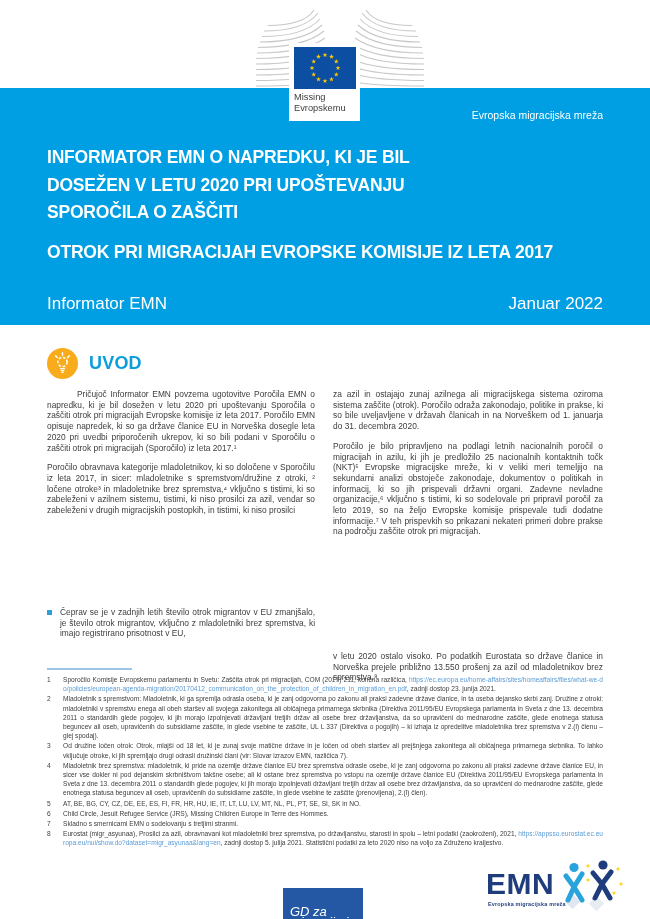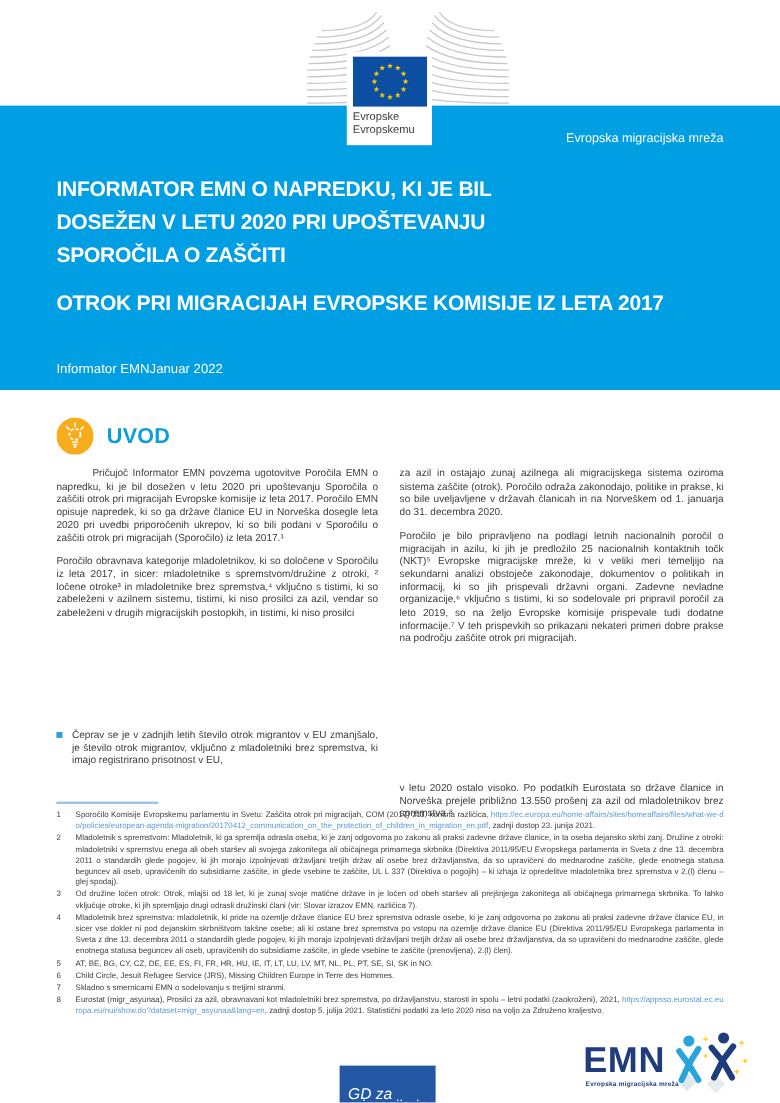--- a/index.html
+++ b/index.html
@@ -24,22 +24,22 @@
   }
   .network-label{
     position:absolute;right:47px;top:21px;
     color:#ffffff;font-size:10.5px;
   }
   .doc-title{position:absolute;left:47px;color:#ffffff;font-weight:bold;margin:0;}
   .doc-title.part1{top:56px;width:450px;font-size:17.5px;line-height:27.5px;letter-spacing:-0.2px;}
   .doc-title.part2{top:148px;width:550px;font-size:17.5px;line-height:33px;letter-spacing:-0.2px;}
   .banner-meta{
     position:absolute;left:47px;right:47px;bottom:11px;
-    display:flex;
-    color:#ffffff;font-size:11px;
+    display:flex;justify-content:space-between;
+    color:#ffffff;font-size:17px;
   }
   
   .sec-head{position:absolute;left:47px;display:flex;align-items:center;gap:11px;z-index:4;}
   .sec-head.uvod{top:348px;}
   .sec-head.highlights{top:563px;}
   .sec-head h2{
     margin:0;font-size:18px;font-weight:bold;color:#0C9DDB;letter-spacing:0.2px;
   }
   .bulb{display:block;width:31px;height:31px;}
   .col{position:absolute;font-size:8.4px;line-height:10.7px;text-align:justify;color:#3d3d3d;}
@@ -132,21 +132,21 @@
       <use href="#star" transform="translate(42.3,27.5) scale(0.87)"></use>
       <use href="#star" transform="translate(37.5,32.3) scale(0.87)"></use>
       <use href="#star" transform="translate(31,34) scale(0.87)"></use>
       <use href="#star" transform="translate(24.5,32.3) scale(0.87)"></use>
       <use href="#star" transform="translate(19.7,27.5) scale(0.87)"></use>
       <use href="#star" transform="translate(18,21) scale(0.87)"></use>
       <use href="#star" transform="translate(19.7,14.5) scale(0.87)"></use>
       <use href="#star" transform="translate(24.5,9.7) scale(0.87)"></use>
     </svg>
     <div class="ec-text">
-      <div>Evropske</div>
+      <div>Missing</div>
       <div>Evropskemu</div>
     </div>
   </div>
 
   <div class="sec-head uvod">
     <svg class="bulb" viewBox="0 0 31 31">
       <circle cx="15.5" cy="15.5" r="15.5" fill="#F8AC1C"></circle>
       <circle cx="15.5" cy="14" r="4.6" stroke="#ffffff" stroke-width="1.5" fill="none" stroke-dasharray="2.6 1.7"></circle>
       <path d="M15.5,4.8 v2.4 M8.6,7.8 l1.8,1.8 M22.4,7.8 l-1.8,1.8" stroke="#ffffff" stroke-width="1.4" stroke-linecap="round" fill="none"></path>
       <path d="M13.6,20.6 h3.8 M14.1,22.6 h2.8 M15,24.4 h1" stroke="#ffffff" stroke-width="1.3" stroke-linecap="round" fill="none"></path>

